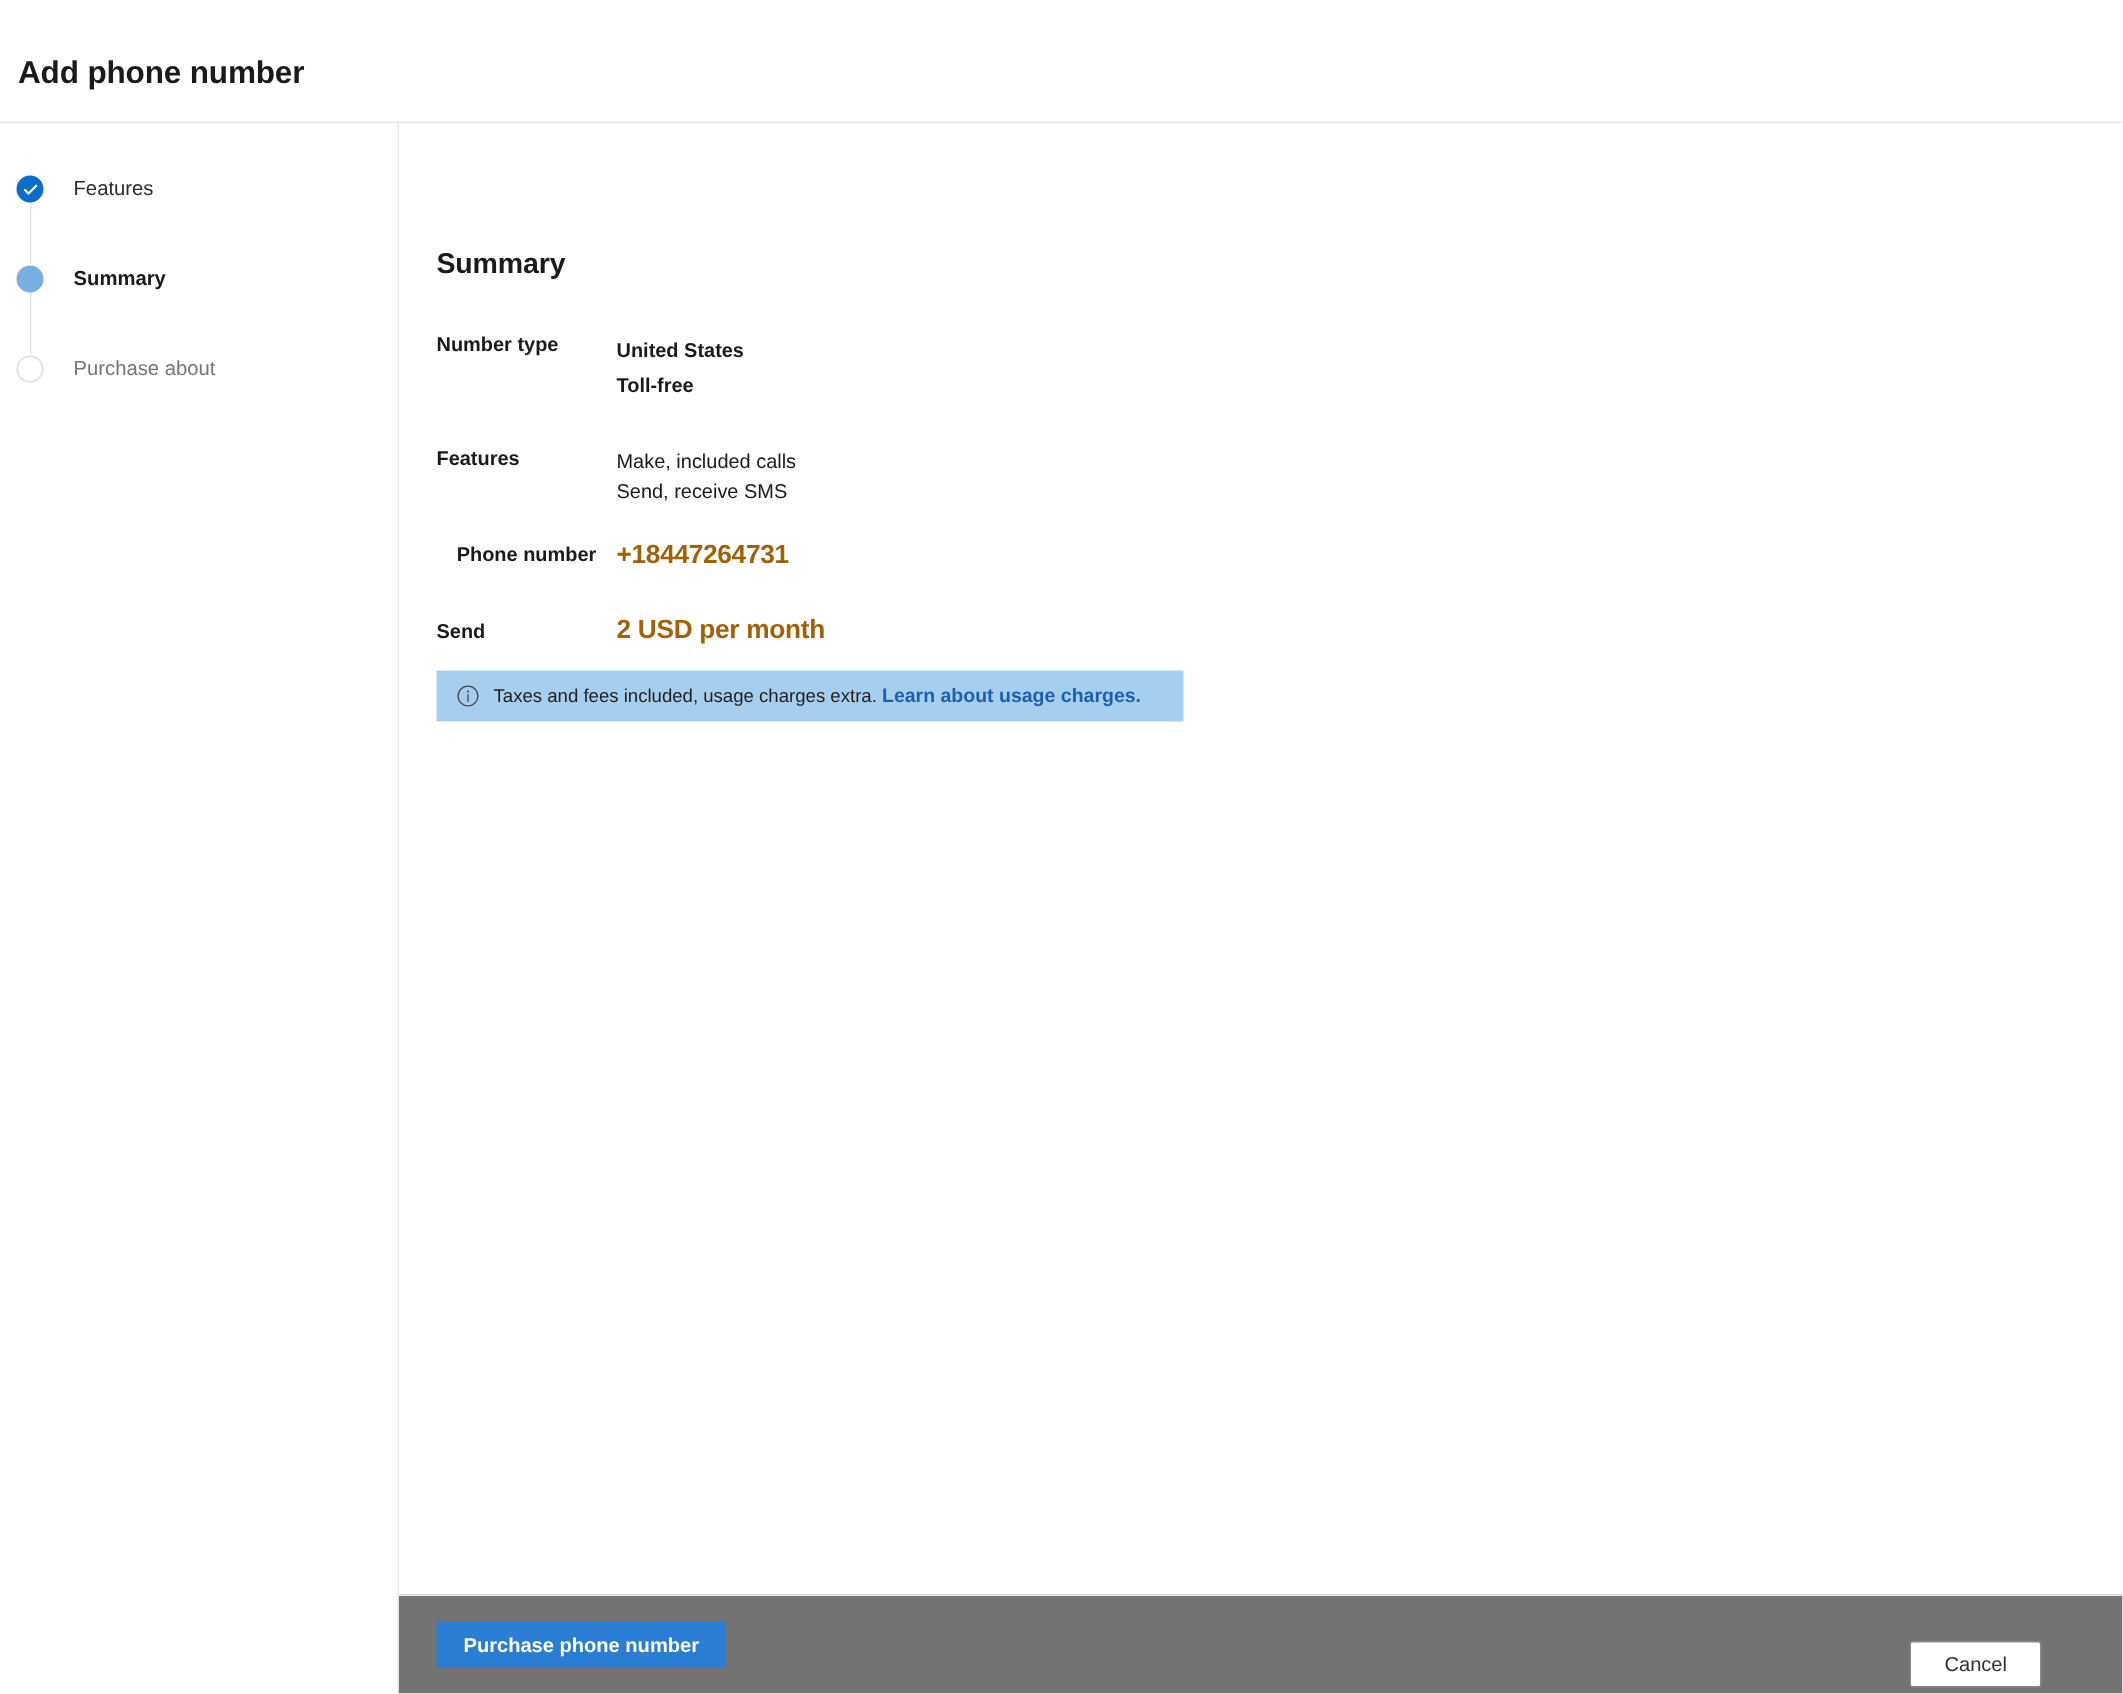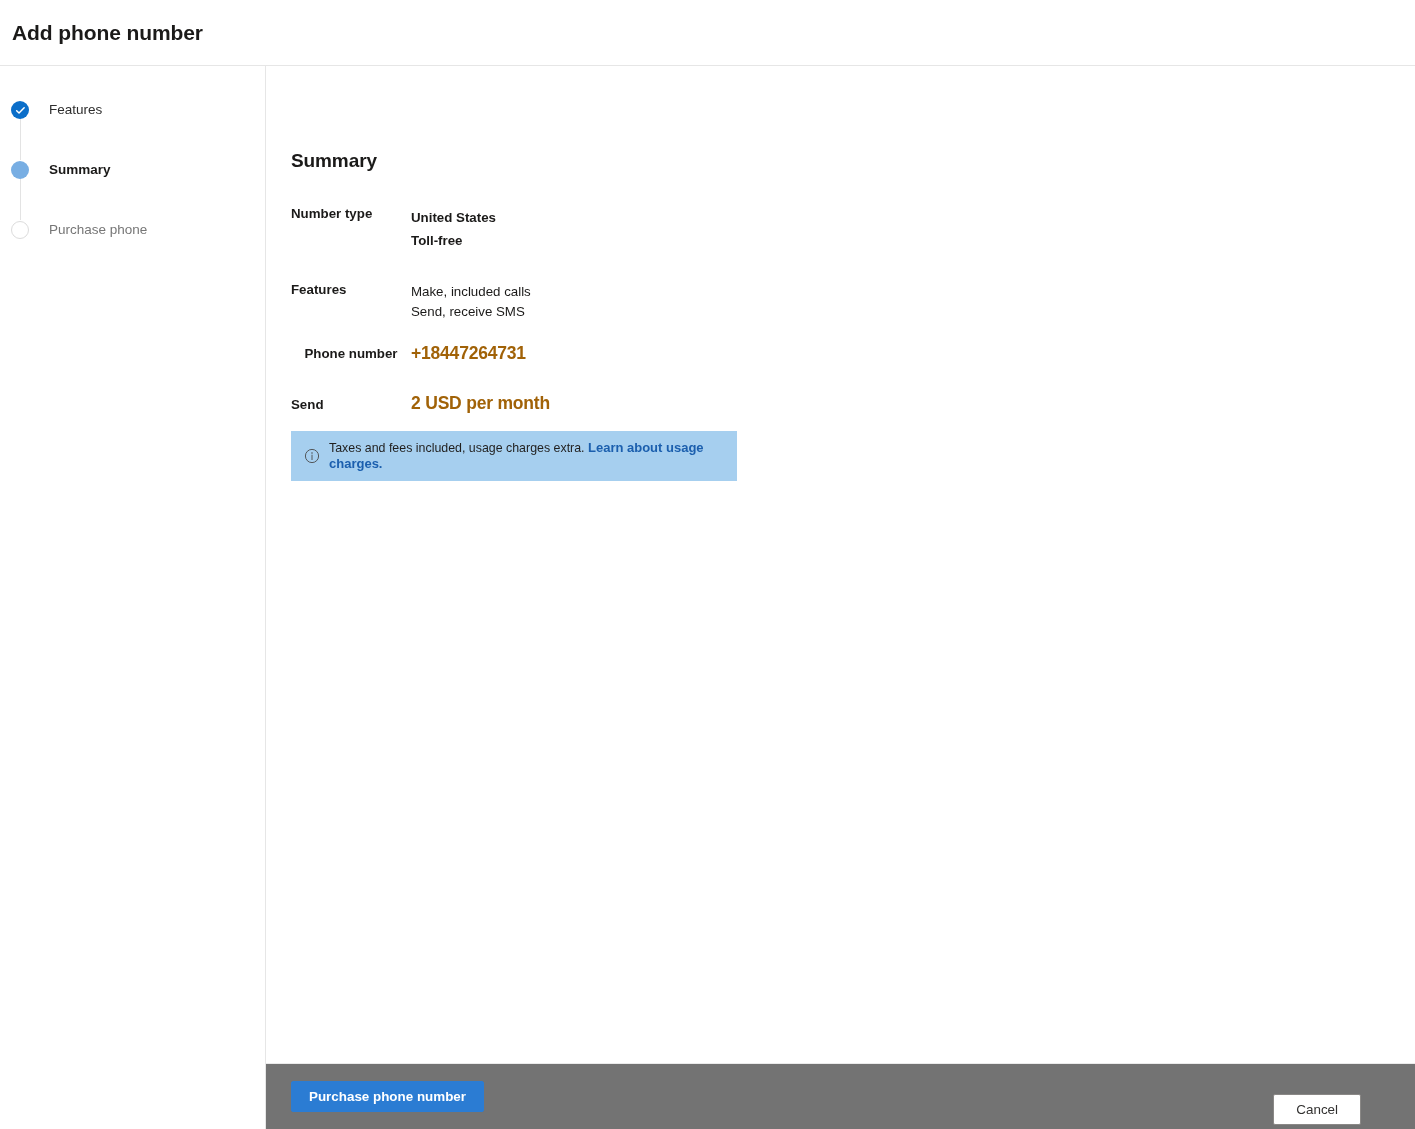--- a/index.html
+++ b/index.html
@@ -19,20 +19,21 @@
   }
 
   
   .dialog-header {
     height: 66px;
     border-bottom: 1px solid #e6e6e6;
     display: flex;
     align-items: center;
     padding-left: 12px;
     background: #ffffff;
+    margin-top: 16px;
   }
   .dialog-title {
     font-size: 21px;
     font-weight: 600;
     color: #1b1a19;
     letter-spacing: -0.1px;
   }
 
   
   .dialog-body {
@@ -155,21 +156,21 @@
     color: #a16207;
     line-height: 20px;
     letter-spacing: -0.2px;
   }
   .sum-row.phone .sum-label { padding-top: 3px; padding-bottom: 27px; text-align: center; }
   .sum-row.cost  .sum-label { padding-top: 4px; padding-bottom: 12px; }
   .sum-row.cost  .sum-value { padding-bottom: 12px; }
 
   
   .info-banner {
-    width: 446px;
+    width: 498px;
     background: #a6cfef;
     display: flex;
     align-items: center;
     padding: 9px 12px 9px 13px;
     margin-top: 6px;
   }
   .info-icon {
     flex: 0 0 16px;
     width: 16px;
     height: 16px;
@@ -275,21 +276,21 @@
       </div>
 
       <div class="wizard-step">
         <span class="connector"></span>
         <span class="step-bullet current"></span>
         <span class="step-label current">Summary</span>
       </div>
 
       <div class="wizard-step">
         <span class="step-bullet todo"></span>
-        <span class="step-label todo">Purchase phone</span>
+        <span class="step-label todo">Purchase about</span>
       </div>
 
     </div>
   </div>
 
   <div class="content">
     <div class="content-inner">
 
       <h2 class="section-title">Summary</h2>
 

